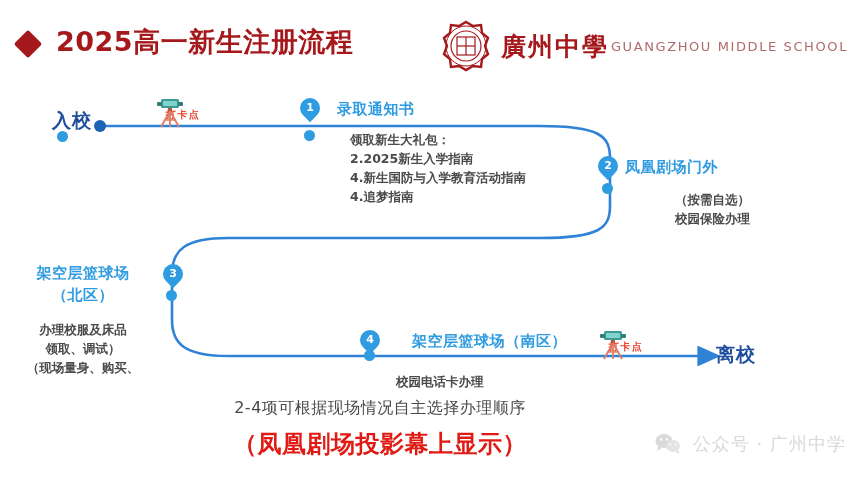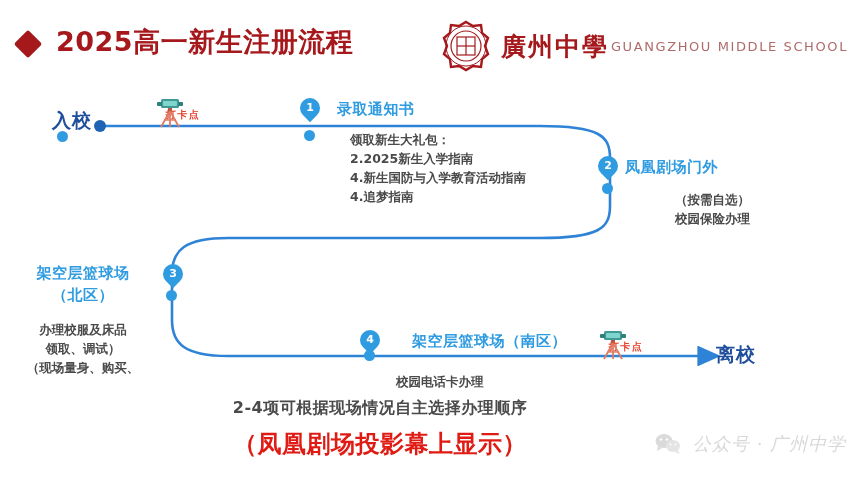--- a/index.html
+++ b/index.html
@@ -163,42 +163,41 @@
     font-family: "DejaVu Serif", "Liberation Serif", serif;
   }
 
   
   .note-1 {
     position: absolute;
     left: 0; top: 398px;
     width: 760px;
     text-align: center;
     font-size: 16px;
-    font-weight: bold;
+    font-weight: normal;
     color: #4a4a4a;
     letter-spacing: 0.5px;
   }
   .note-2 {
     position: absolute;
     left: 0; top: 428px;
     width: 760px;
     text-align: center;
     font-size: 24px;
     font-weight: bold;
     color: #e01b14;
     letter-spacing: 0.5px;
   }
   .wechat-mark {
     position: absolute;
     right: 18px; top: 432px;
     display: flex;
     align-items: center;
     gap: 12px;
     opacity: 0.55;
-    font-style: italic;
   }
   .wechat-mark .wm-text {
     font-size: 18px;
     color: #b9b9b9;
     letter-spacing: 1px;
   }
 </style>
 </head>
 <body>
 

